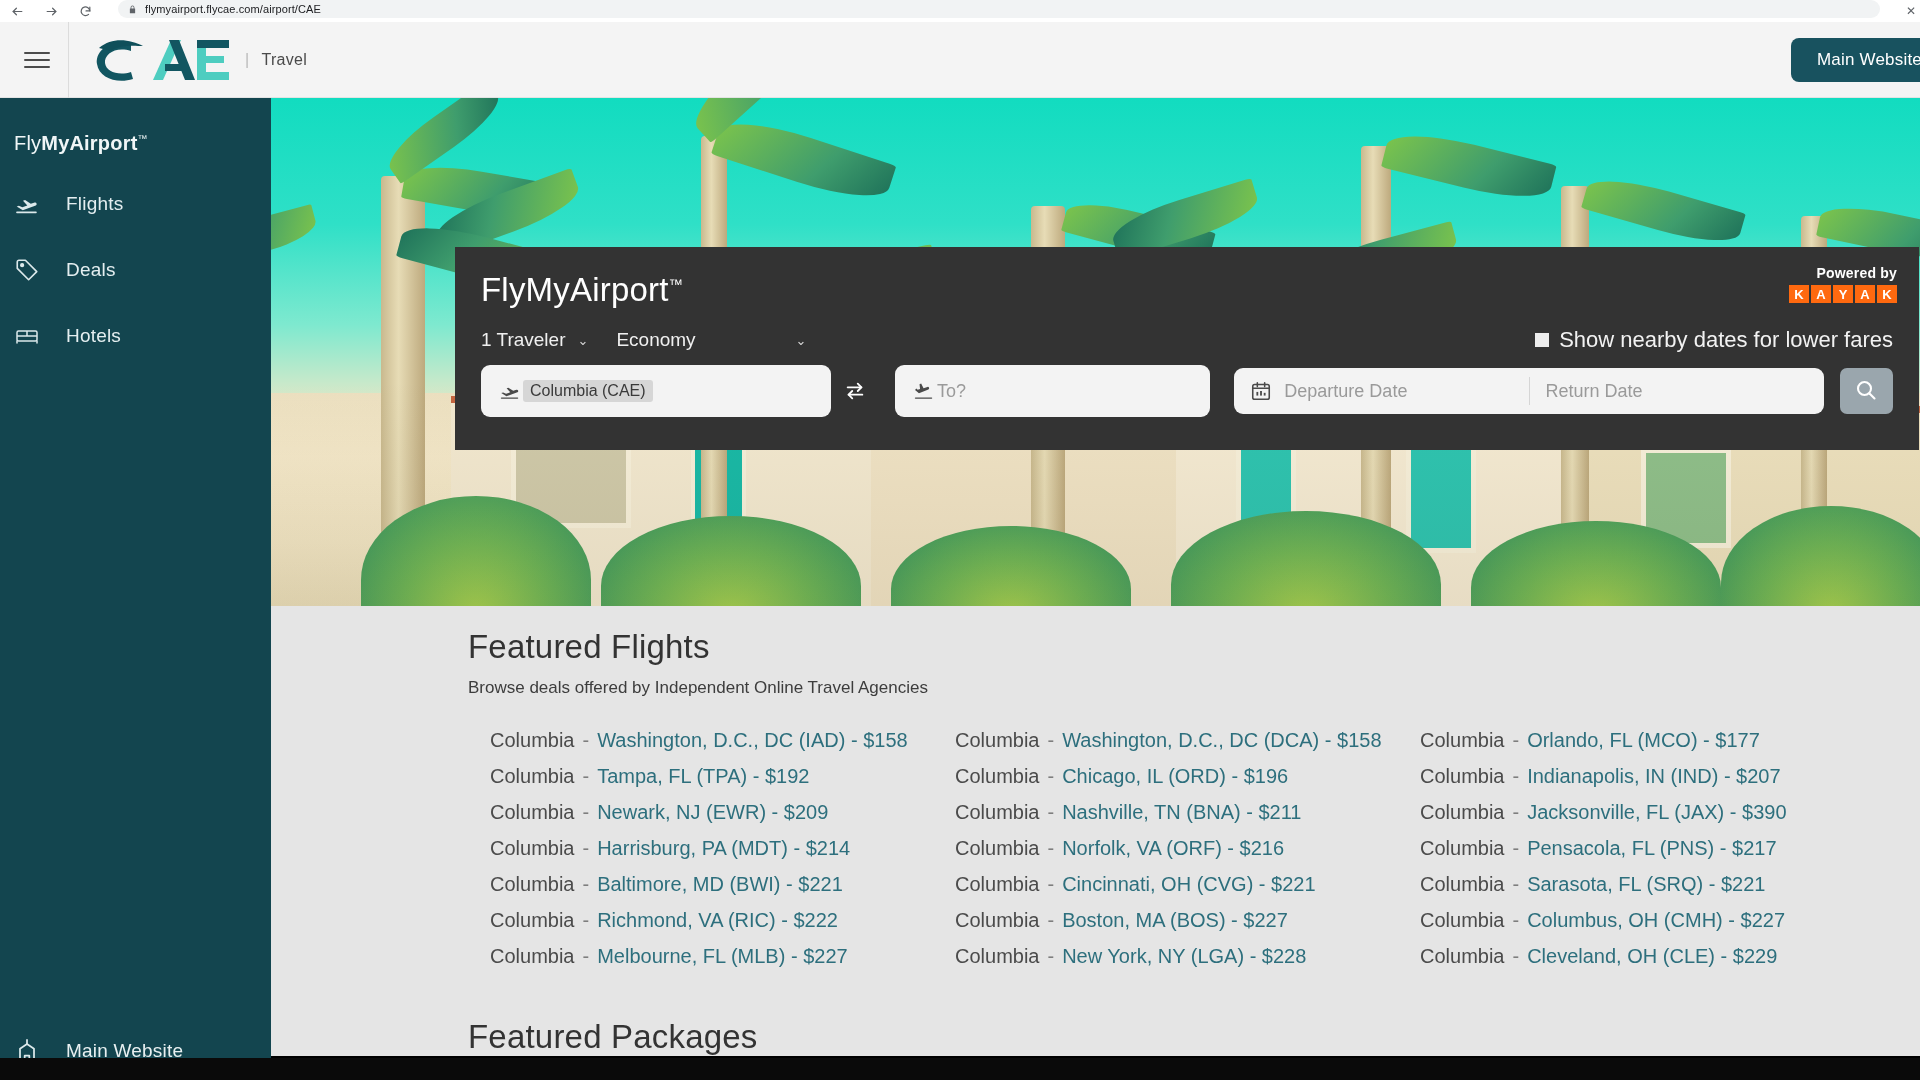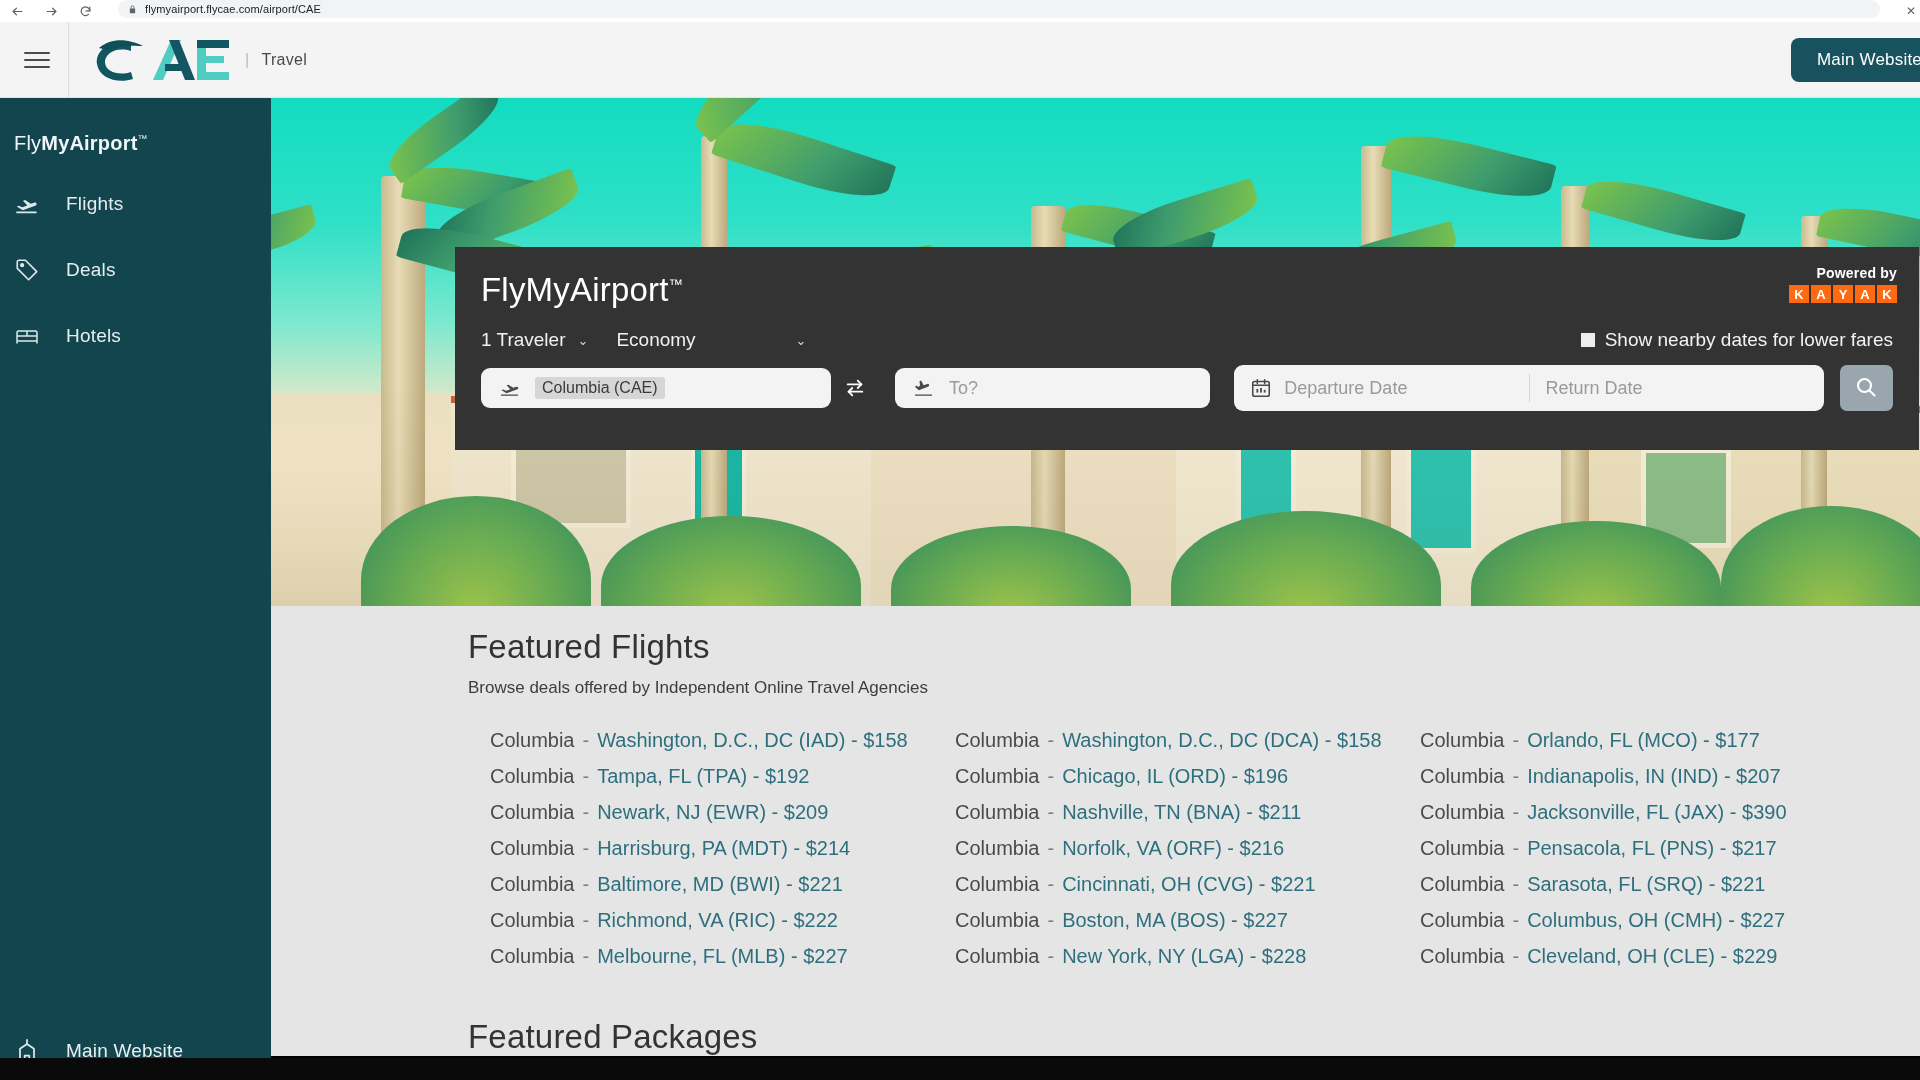--- a/index.html
+++ b/index.html
@@ -154,28 +154,28 @@
   }
   .sw-row2 { display: flex; align-items: center; margin-top: 20px; position: relative; }
   .sel {
     display: flex; align-items: center; gap: 12px; color: #f0f0f0;
     font-size: 19px; cursor: pointer; margin-right: 28px;
   }
   .sel .chev { font-size: 13px; color: #d8d8d8; }
   .sel.economy { min-width: 190px; justify-content: space-between; }
   .nearby {
     position: absolute; right: 0; display: flex; align-items: center; gap: 10px;
-    color: #f2f2f2; font-size: 19px; cursor: pointer;
+    color: #f2f2f2; font-size: 22px; cursor: pointer;
   }
   .cbox { width: 14px; height: 14px; background: #ededed; display:block; }
 
   .sw-fields { display: flex; align-items: center; gap: 0; margin-top: 14px; }
   .field {
-    background: #f3f3f3; border-radius: 9px; height: 40px;
-    display: flex; align-items: center; padding: 0 16px; gap: 12px;
+    background: #f3f3f3; border-radius: 9px; height: 52px;
+    display: flex; align-items: center; padding: 0 16px; 
   }
   .field.from { width: 367px; }
   .field.to { width: 330px; margin-left: 16px; }
   .swap {
     width: 50px; display: flex; align-items: center; justify-content: center;
     color: #ffffff; cursor: pointer;
   }
   .field-icon { flex: none; display: flex; align-items: center; }
   .val-chip {
     background: #d6d6d6; color: #3a3a3a; font-size: 16px;

